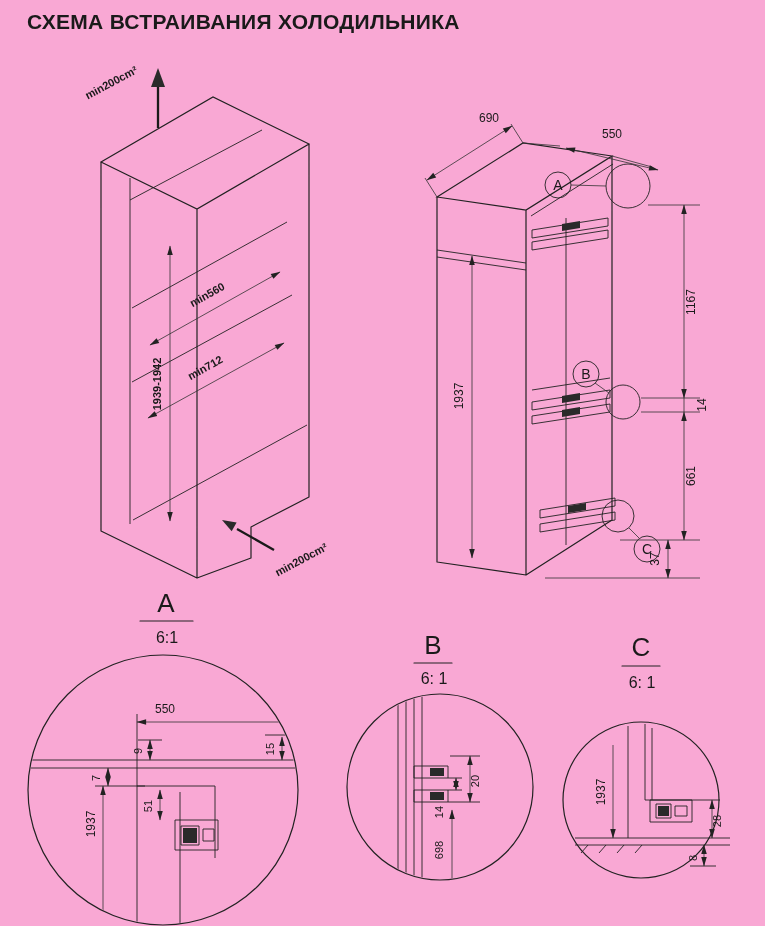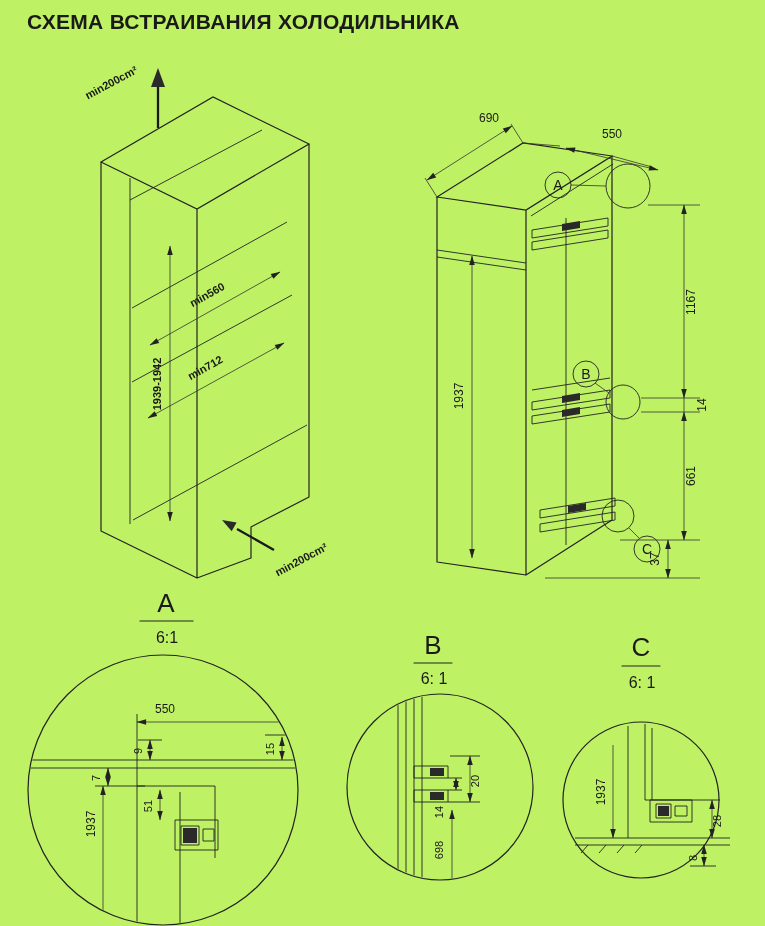--- a/index.html
+++ b/index.html
@@ -1,17 +1,17 @@
 <!DOCTYPE html>
 <html><head>
 <meta charset="utf-8">
 <style>
   * { margin:0; padding:0; box-sizing:border-box; }
   html,body { background:#ffffff; }
-  .page { position:relative; width:765px; height:926px; background:#bef264; overflow:hidden; font-family:"Liberation Sans",sans-serif; }
+  .page { position:relative; width:765px; height:926px; background:#f9a8d4; overflow:hidden; font-family:"Liberation Sans",sans-serif; }
   svg { position:absolute; left:0; top:0; }
   svg text { fill:#1a1a1a; font-family:"Liberation Sans",sans-serif; }
   .title-t { font-size:21px; font-weight:600; letter-spacing:.3px; }
   .t11  { font-size:11px; }
   .t11b { font-size:11px; font-weight:bold; }
   .t12  { font-size:12px; }
   .letter { font-size:26px; }
   .scale  { font-size:16px; }
   .callout{ font-size:14px; }
   .ln  { stroke:#222; fill:none; stroke-width:1.2; stroke-linecap:round; }

